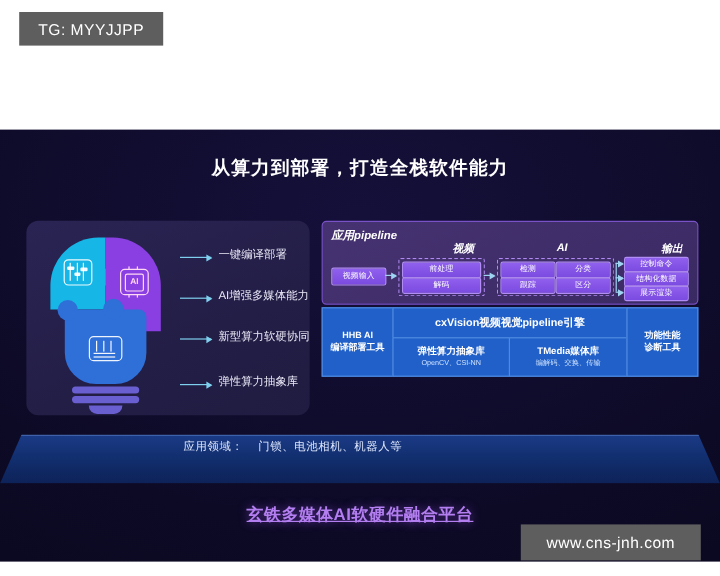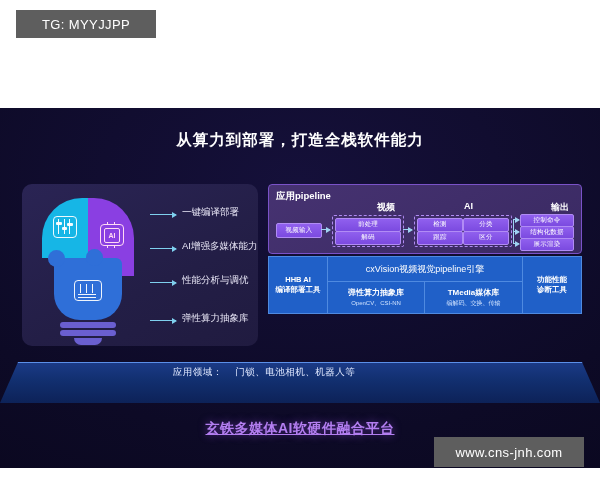--- a/index.html
+++ b/index.html
@@ -3,21 +3,21 @@
 <meta charset="utf-8">
 <style>
   html,body{margin:0;padding:0;background:#ffffff;}
   body{width:600px;height:480px;position:relative;overflow:hidden;
        font-family:"Liberation Sans","DejaVu Sans",sans-serif;
        -webkit-font-smoothing:antialiased;}
 
   
   .wm{position:absolute;background:#5e5e5e;color:#ffffff;display:flex;
       align-items:center;justify-content:center;letter-spacing:.4px;}
-  #wm-top{left:16px;top:10px;width:140px;height:28px;font-size:13px;}
+  #wm-top{left:16px;top:10px;width:120px;height:28px;font-size:13px;}
   #wm-bottom{left:434px;top:437px;width:150px;height:30px;font-size:13px;}
 
   
   #slide{position:absolute;left:0;top:64px;width:600px;height:360px;
          background:radial-gradient(120% 130% at 50% 20%,#15103a 0%,#0d0a26 55%,#08061a 100%);
          overflow:hidden;margin-top:44px;}
 
   #slide-title{position:absolute;left:0;top:22px;width:600px;text-align:center;
     font-size:15.5px;font-weight:bold;color:#ffffff;letter-spacing:1px;}
 
@@ -58,21 +58,21 @@
   .feat .line:after{content:"";position:absolute;right:-1px;top:-2.5px;
     border-left:5px solid #7fd0ee;border-top:3px solid transparent;border-bottom:3px solid transparent;}
   .feat .txt{position:absolute;left:32px;top:0;font-size:9.5px;color:#e9e7f7;white-space:nowrap;}
   #f0{top:22px;} #f1{top:56px;} #f2{top:90px;} #f3{top:128px;}
 
   
   #right-panel{position:absolute;left:268px;top:76px;width:312px;height:162px;}
 
   #pipe-box{position:absolute;left:0;top:0;width:312px;height:68px;
     background:linear-gradient(150deg,#463271 0%,#3a2a63 100%);
-    border:1px solid #7a52c8;border-radius:4px;}
+    border:1px solid #7a52c8;border-radius:4px;font-style:italic;}
   #pipe-title{position:absolute;left:7px;top:5px;font-size:9.5px;font-weight:bold;color:#ffffff;}
   .phead{position:absolute;top:16px;font-size:9px;font-weight:bold;color:#ffffff;text-align:right;}
   #ph-video{left:78px;width:48px;} #ph-ai{left:164px;width:40px;} #ph-out{left:252px;width:48px;}
 
   .chip{position:absolute;background:linear-gradient(180deg,#9060ee 0%,#7b4ae0 100%);
     border:.5px solid #b18cf5;border-radius:2px;color:#ffffff;font-size:6.5px;
     display:flex;align-items:center;justify-content:center;letter-spacing:.2px;}
   #c-in{left:8px;top:39px;width:44px;height:13px;}
   .grp{position:absolute;border:1px dashed #b08af2;border-radius:2px;}
   #g-video{left:64px;top:31px;width:70px;height:30px;}
@@ -96,37 +96,37 @@
   .stub:after{content:"";position:absolute;right:-1px;top:-2.5px;
     border-left:5px solid #9fd3f2;border-top:3px solid transparent;border-bottom:3px solid transparent;}
   #s1{top:35px;} #s2{top:47px;} #s3{top:59px;}
 
   
   #stack{position:absolute;left:0;top:72px;width:312px;height:56px;}
   .blk{position:absolute;background:#2060c8;border:.5px solid #4f8ae0;
     color:#ffffff;display:flex;flex-direction:column;align-items:center;justify-content:center;
     text-align:center;line-height:1.35;}
   #bk-hhb{left:0;top:0;width:58px;height:56px;font-size:7.5px;font-weight:bold;}
-  #bk-cx{left:59px;top:0;width:194px;height:24px;font-size:9px;font-weight:normal;}
+  #bk-cx{left:59px;top:0;width:194px;height:24px;font-size:9px;font-weight:bold;}
   #bk-el{left:59px;top:25px;width:96px;height:31px;}
   #bk-tm{left:156px;top:25px;width:97px;height:31px;}
   #bk-diag{left:254px;top:0;width:58px;height:56px;font-size:7.5px;font-weight:bold;}
   .bk-main{font-size:8px;font-weight:bold;}
   .bk-sub{font-size:6px;color:#cfe2ff;margin-top:1px;}
   #bk-risc{position:absolute;left:0;top:131px;width:312px;height:18px;
     background:#2060c8;border:.5px solid #4f8ae0;color:#ffffff;font-size:8px;font-weight:bold;
     display:flex;align-items:center;justify-content:center;}
 
   
   #platform{position:absolute;left:0;top:254px;width:600px;height:40px;
     background:linear-gradient(180deg,#1b3a86 0%,#123071 40%,#0d2258 100%);
     clip-path:polygon(3% 0,97% 0,100% 100%,0 100%);
     border-top:1px solid #5b8fe8;}
   #domains{position:absolute;left:0;top:258px;width:488px;text-align:center;
-    font-size:9.5px;color:#dfe8ff;letter-spacing:.5px;padding-left:20px;}
+    font-size:9.5px;color:#dfe8ff;letter-spacing:.5px;}
 
   #footer{position:absolute;left:0;top:312px;width:600px;
     display:flex;align-items:center;justify-content:center;gap:24px;}
   #brand{font-size:14px;font-weight:bold;color:#b37ef0;letter-spacing:.5px;
     text-shadow:0 0 8px rgba(150,80,230,.55);text-decoration:underline;}
   #credit{font-size:12.5px;color:#ffffff;}
 </style>
 </head>
 <body>
 
@@ -179,21 +179,21 @@
     <div class="feat" id="f0">
       <div class="line"></div>
       <div class="txt">一键编译部署</div>
     </div>
     <div class="feat" id="f1">
       <div class="line"></div>
       <div class="txt">AI增强多媒体能力</div>
     </div>
     <div class="feat" id="f2">
       <div class="line"></div>
-      <div class="txt">性能分析与调优</div>
+      <div class="txt">新型算力软硬协同</div>
     </div>
     <div class="feat" id="f3">
       <div class="line"></div>
       <div class="txt">弹性算力抽象库</div>
     </div>
   </div>
 
   <div id="right-panel">
 
     <div id="pipe-box">

